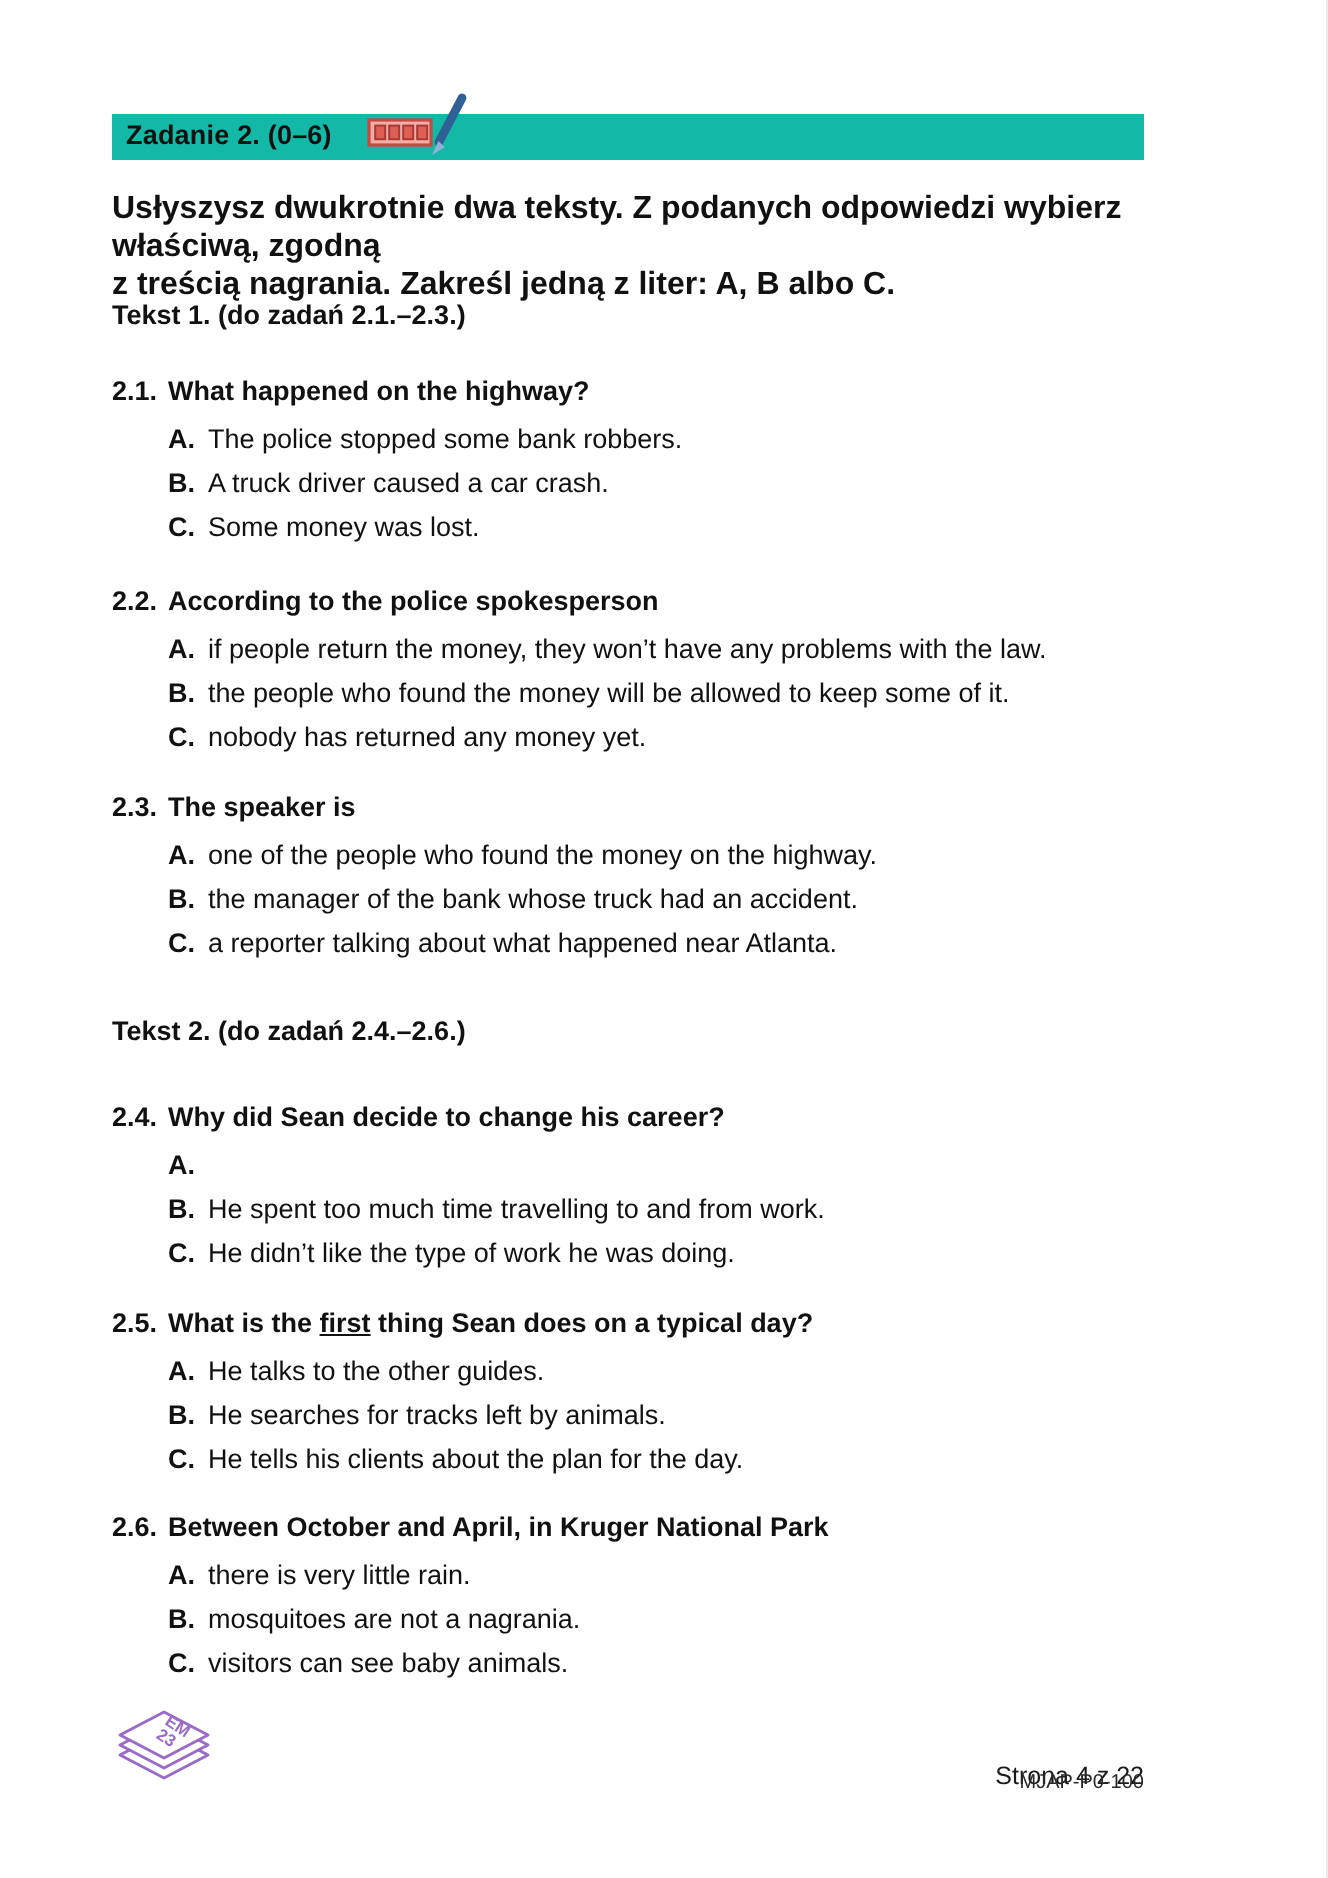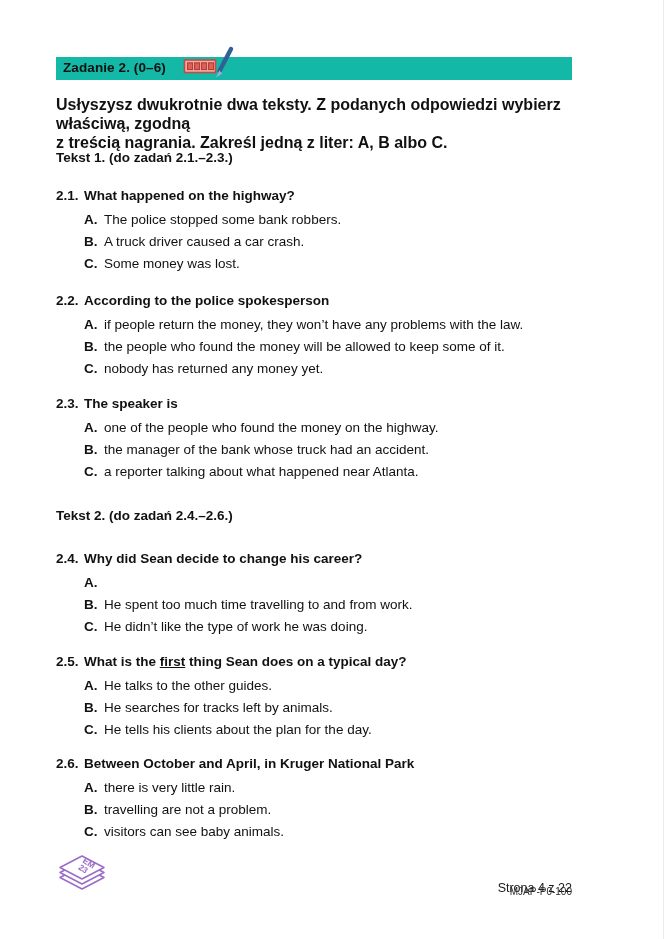--- a/index.html
+++ b/index.html
@@ -160,21 +160,21 @@
       <span class="q-num">2.6.</span>
       <span class="q-text">Between October and April, in Kruger National Park</span>
     </div>
     <div class="opts">
       <div class="opt">
         <span class="opt-letter">A.</span>
         <span class="opt-text">there is very little rain.</span>
       </div>
       <div class="opt">
         <span class="opt-letter">B.</span>
-        <span class="opt-text">travelling are not a problem.</span>
+        <span class="opt-text">mosquitoes are not a nagrania.</span>
       </div>
       <div class="opt">
         <span class="opt-letter">C.</span>
         <span class="opt-text">visitors can see baby animals.</span>
       </div>
     </div>
   </div>
 
   <svg class="logo" width="50" height="44" viewBox="0 0 50 44">
     <g fill="#ffffff" stroke="#9a6cc8" stroke-width="1.5" stroke-linejoin="round">

